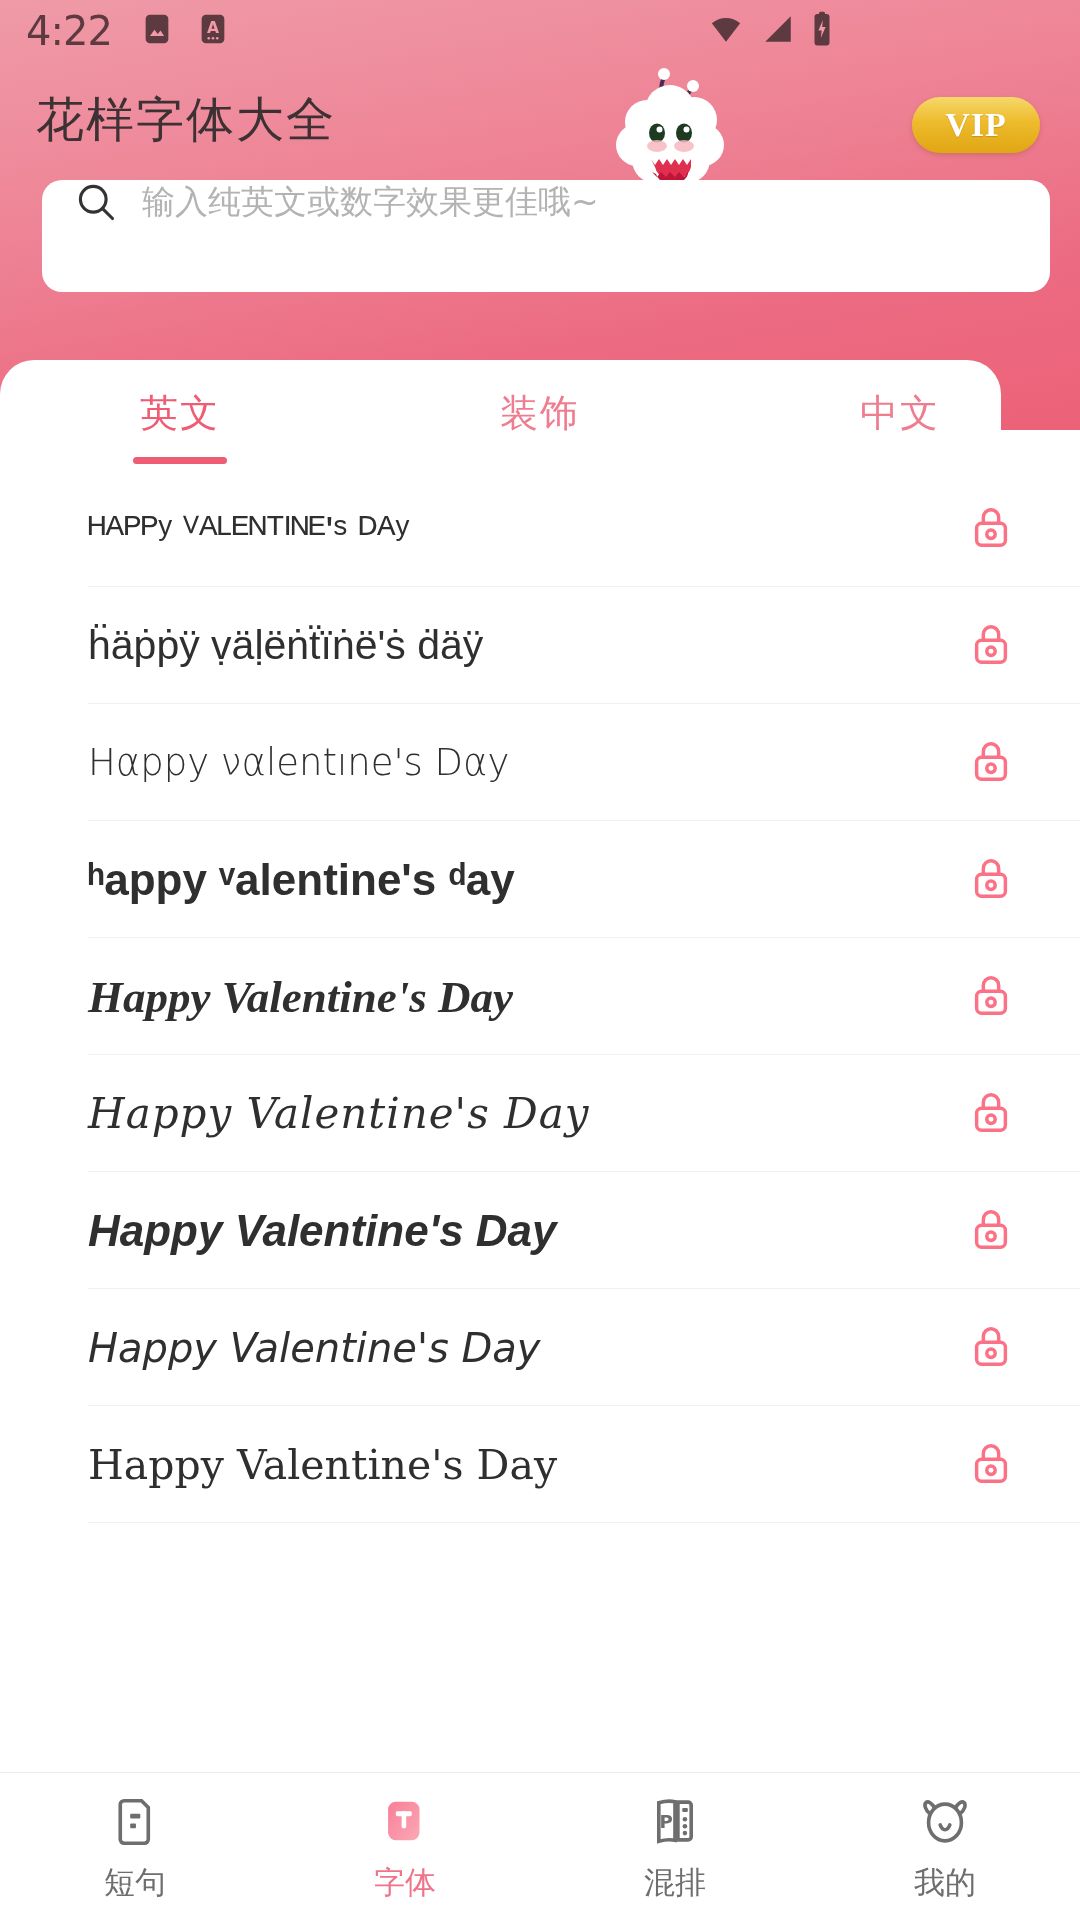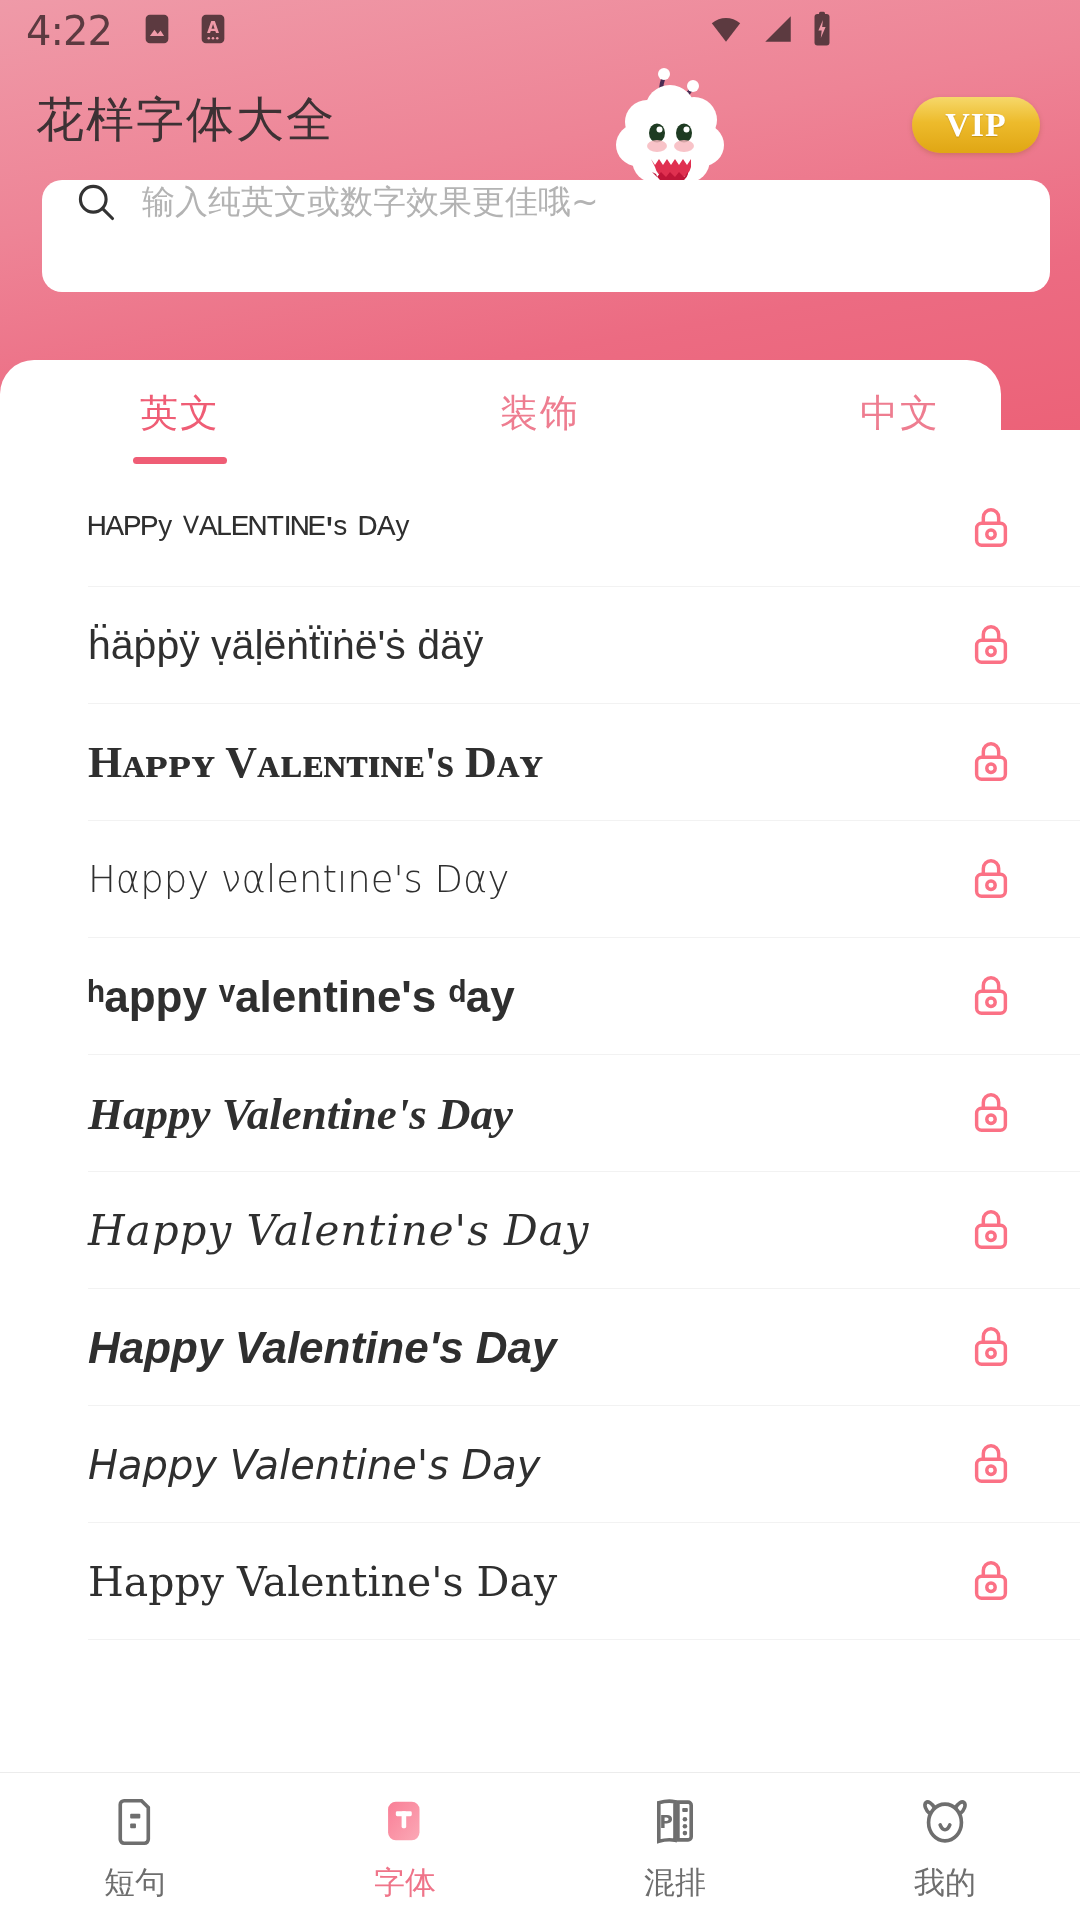--- a/index.html
+++ b/index.html
@@ -261,31 +261,20 @@
       <span class="lock">
         <svg width="46" height="50" viewBox="0 0 24 26" fill="none" stroke="#fb7185" stroke-width="1.8">
           <path d="M8 11V8a4 4 0 0 1 8 0v3" stroke-linecap="round"></path>
           <rect x="4.5" y="11" width="15" height="11.5" rx="2.6"></rect>
           <circle cx="12" cy="16.8" r="2.2"></circle>
         </svg>
       </span>
       <div class="row-sep"></div>
     </div>
 
-    <div class="row">
-      <div class="row-text f3">Hᴀᴘᴘʏ Vᴀʟᴇɴᴛɪɴᴇ's Dᴀʏ</div>
-      <span class="lock">
-        <svg width="46" height="50" viewBox="0 0 24 26" fill="none" stroke="#fb7185" stroke-width="1.8">
-          <path d="M8 11V8a4 4 0 0 1 8 0v3" stroke-linecap="round"></path>
-          <rect x="4.5" y="11" width="15" height="11.5" rx="2.6"></rect>
-          <circle cx="12" cy="16.8" r="2.2"></circle>
-        </svg>
-      </span>
-      <div class="row-sep"></div>
-    </div>
 
     <div class="row">
       <div class="row-text f4">Hαppy ναlentıne's Dαy</div>
       <span class="lock">
         <svg width="46" height="50" viewBox="0 0 24 26" fill="none" stroke="#fb7185" stroke-width="1.8">
           <path d="M8 11V8a4 4 0 0 1 8 0v3" stroke-linecap="round"></path>
           <rect x="4.5" y="11" width="15" height="11.5" rx="2.6"></rect>
           <circle cx="12" cy="16.8" r="2.2"></circle>
         </svg>
       </span>

